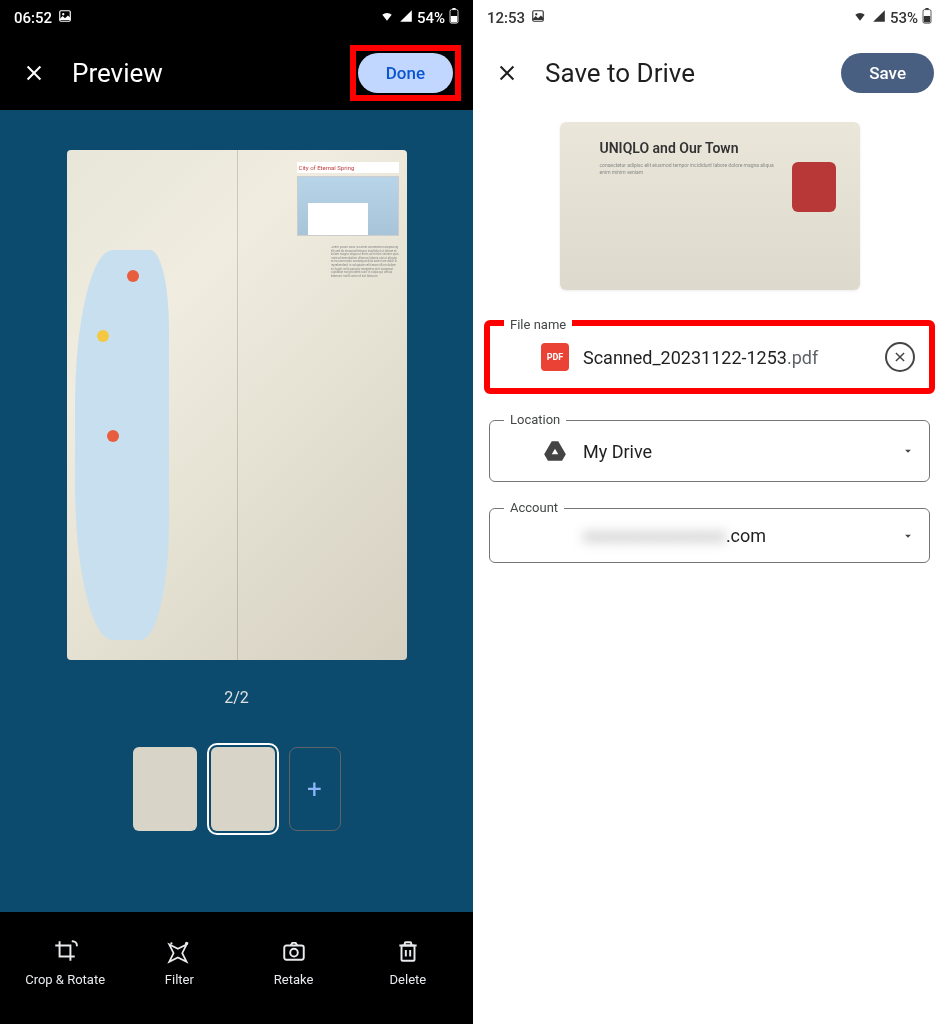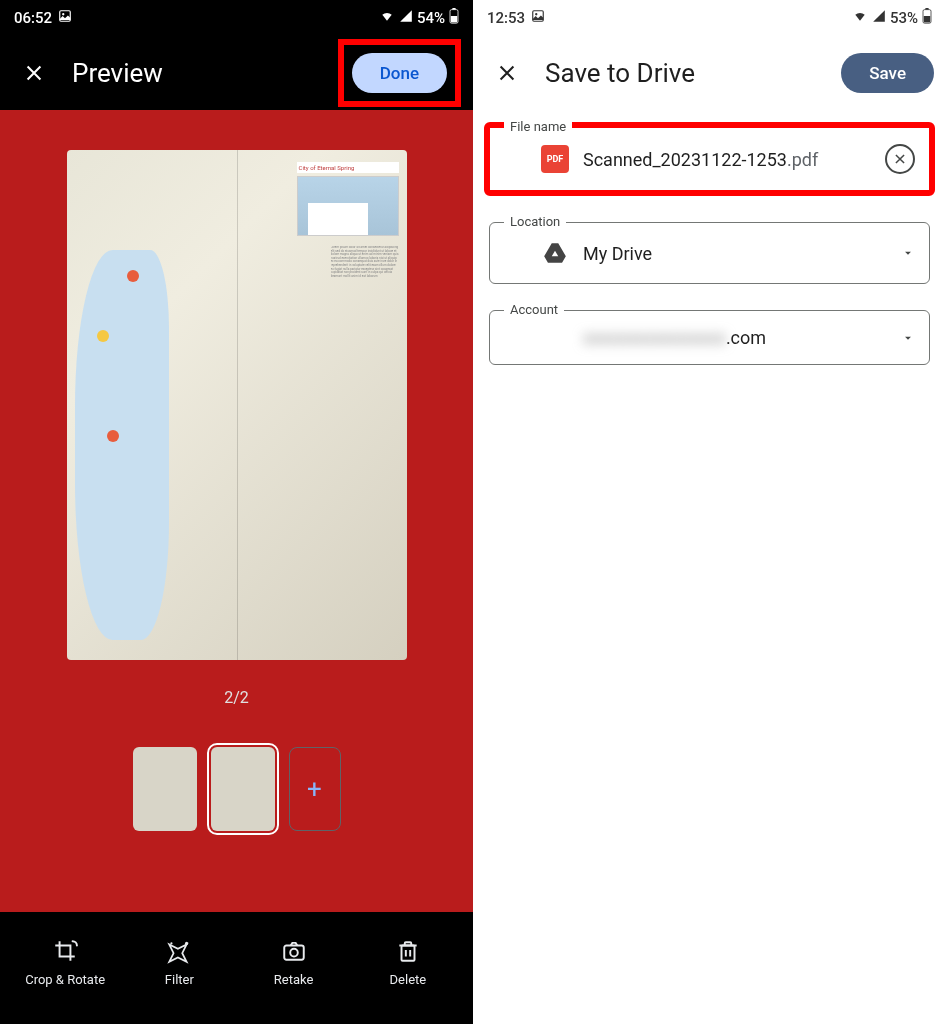--- a/index.html
+++ b/index.html
@@ -56,30 +56,30 @@
   color: #fff;
   border-radius: 24px;
   padding: 10px 28px;
   font-size: 17px;
   font-weight: 500;
   cursor: pointer;
 }
 .highlight-box {
   border: 6px solid #ff0000;
   display: inline-block;
-  padding: 8px;
+  padding: 2px;
 }
 
 
 .preview-area {
   flex: 1;
   display: flex;
   flex-direction: column;
   align-items: center;
-  background: #b91c1c;
+  background: #0c4a6e;
   padding-top: 40px;
 }
 .preview-img {
   width: 340px;
   height: 510px;
   background: linear-gradient(135deg, #e8e6d8 0%, #f0ede0 30%, #d5d0c0 100%);
   border-radius: 4px;
   position: relative;
   overflow: hidden;
 }
@@ -342,20 +342,25 @@
     <div class="close-btn">
       <svg width="22" height="22" viewBox="0 0 24 24" stroke="#1f1f1f" stroke-width="2.2" fill="none">
           <path d="M5 5l14 14M19 5L5 19"></path>
         </svg>
     </div>
     <div class="app-title">Save to Drive</div>
     <div class="save-btn">Save</div>
   </div>
 
   <div class="right-body">
+    <div class="right-preview">
+      <div class="rp-headline">UNIQLO and Our Town</div>
+      <div class="rp-sub">consectetur adipisc elit eiusmod tempor incididunt labore dolore magna aliqua enim minim veniam</div>
+      <div class="rp-bag"></div>
+    </div>
 
     <div class="fieldset highlighted">
       <div class="fieldset-label">File name</div>
       <div class="field-row">
         <div class="pdf-icon">PDF</div>
         <div class="field-value">
           <span>Scanned_20231122-1253</span>
             <span class="field-ext">.pdf</span>
         </div>
         <div class="clear-btn">

